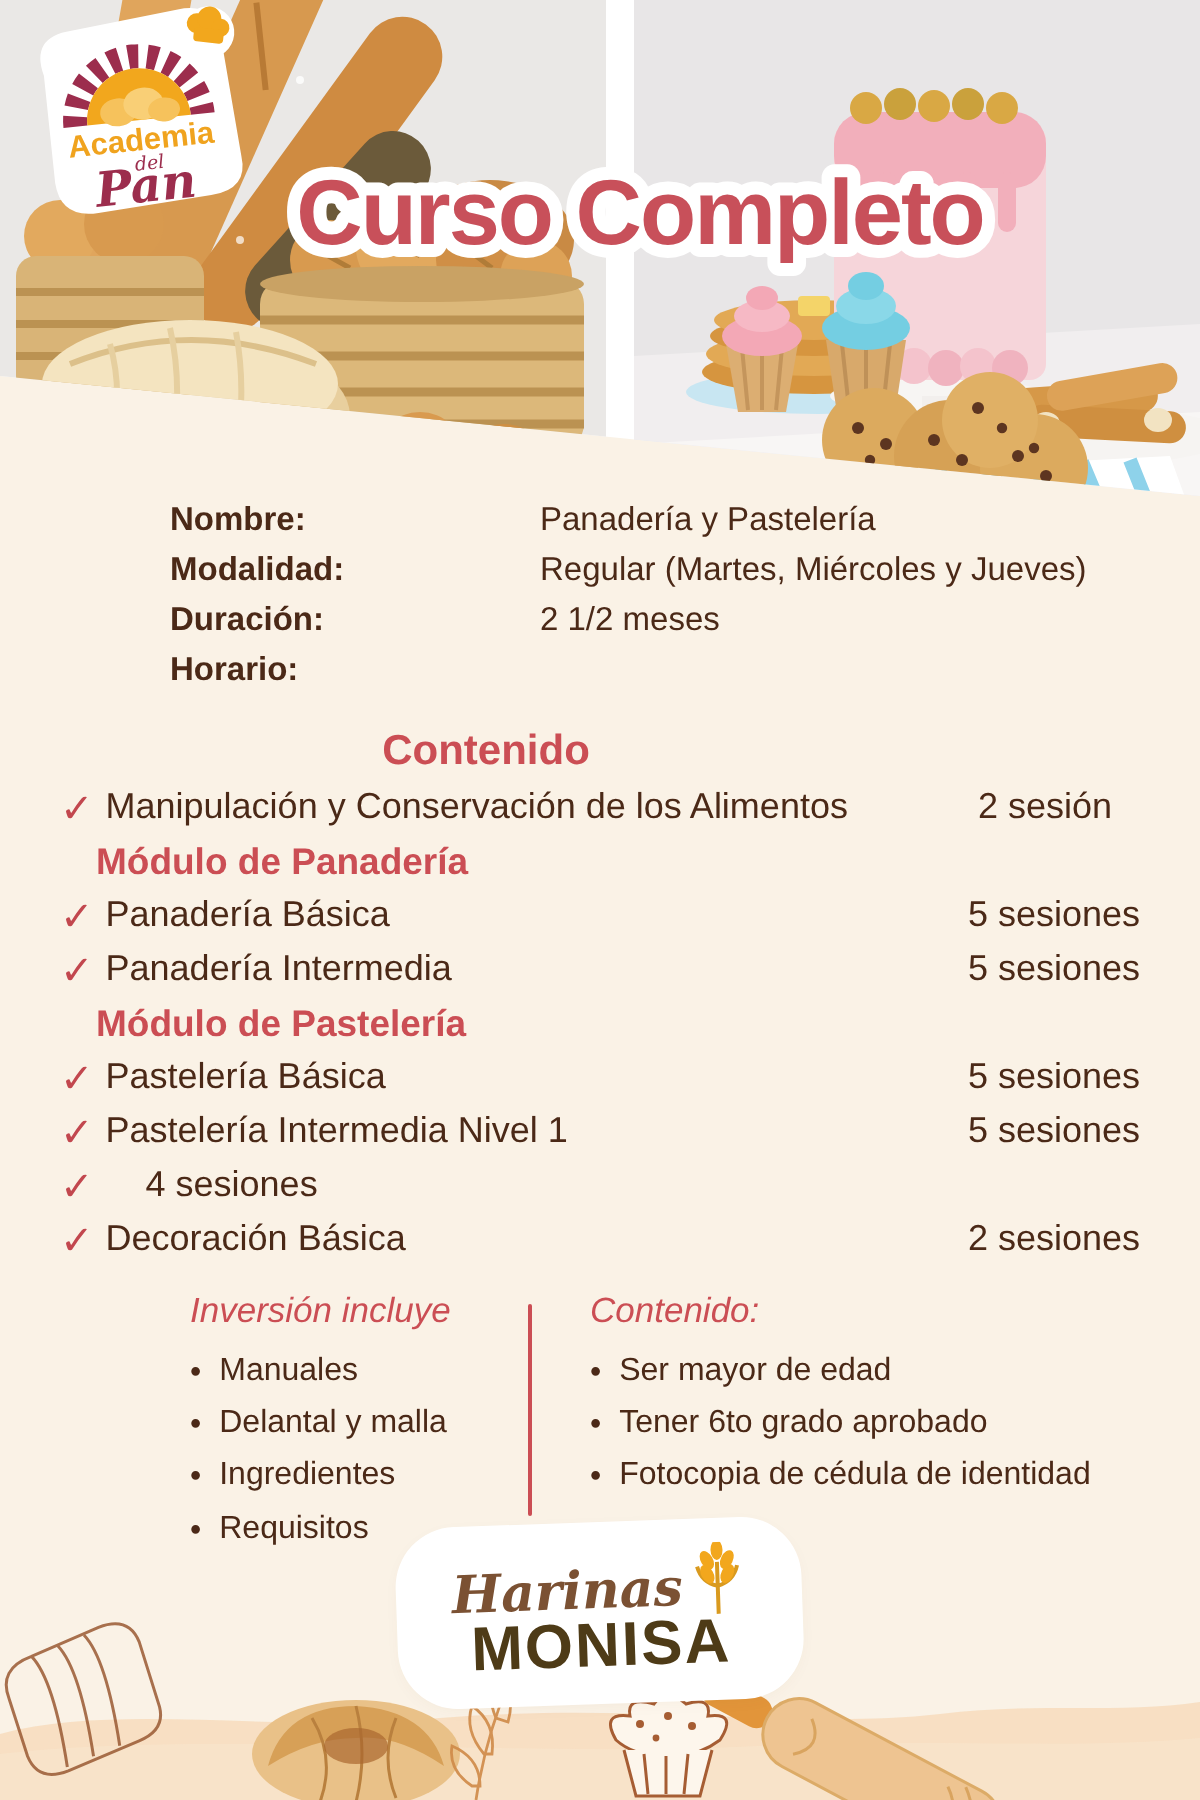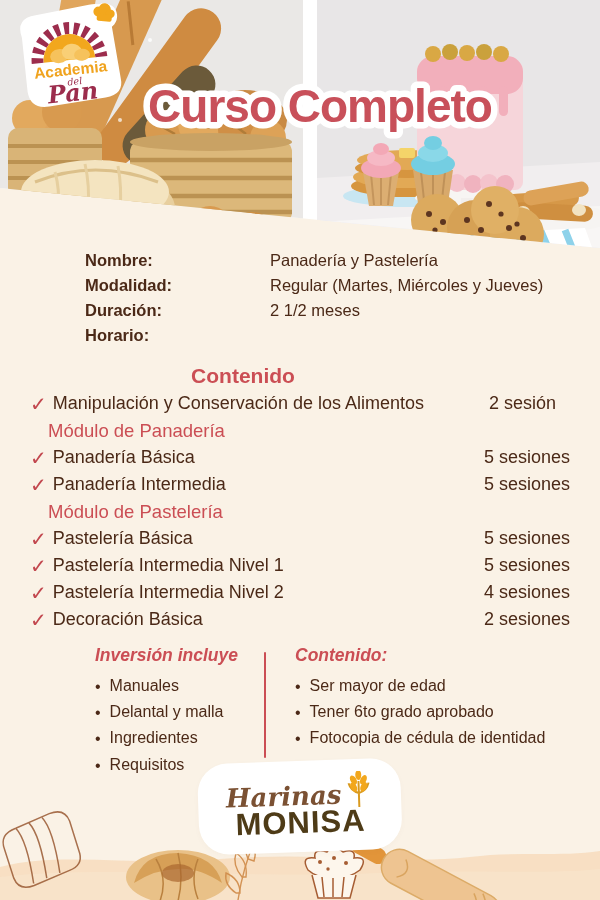--- a/index.html
+++ b/index.html
@@ -28,26 +28,26 @@
   .contenido-title{position:absolute;top:364px;left:0;width:486px;text-align:center;
                    color:#cb4e54;font-weight:bold;font-size:21px;z-index:2;}
   .list{position:absolute;top:390px;left:30px;width:540px;z-index:2;}
   .c-row{display:flex;align-items:center;height:27px;font-size:18px;color:#4b2917;white-space:nowrap;}
   .check{color:#c2474e;font-size:20px;font-weight:bold;margin-right:6px;line-height:1;
          font-family:"DejaVu Sans",sans-serif;}
   .c-label{flex:1;}
   .c-sessions{margin-left:20px;}
   .c-sessions.inset{margin-right:14px;}
   .c-subhead{height:27px;display:flex;align-items:center;padding-left:18px;
-             color:#cb4e54;font-weight:normal;font-size:18.5px;}
+             color:#cb4e54;font-weight:bold;font-size:18.5px;}
 
   
   .inversion{position:absolute;left:95px;top:645px;width:165px;z-index:2;}
   .requisitos{position:absolute;left:295px;top:645px;width:285px;z-index:2;}
-  .col-title{font-style:italic;font-weight:bold;color:#cb4e54;font-size:17.5px;margin-bottom:11px;}
+  .col-title{font-style:italic;font-weight:normal;color:#cb4e54;font-size:17.5px;margin-bottom:11px;}
   .b-item{display:flex;font-size:16px;color:#4b2917;margin-bottom:7px;}
   .dot{margin-right:9px;line-height:1.2;}
   .divider{position:absolute;left:264px;top:652px;width:2px;height:106px;background:#cb4e54;
            border-radius:1px;z-index:2;}
 
   
   .monisa{position:absolute;top:765px;left:50%;transform:translateX(-50%) rotate(-2deg);
           background:#fff;border-radius:26px;padding:8px 24px 10px;z-index:3;text-align:center;
           box-shadow:0 0 0 4px #fff,0 2px 10px rgba(120,80,30,.08);}
   .monisa-top{display:flex;align-items:flex-end;justify-content:center;gap:4px;}
@@ -254,21 +254,20 @@
       <span class="c-label">Pastelería Básica</span>
       <span class="c-sessions">5 sesiones</span>
     </div>
     <div class="c-row">
       <span class="check">✓</span>
       <span class="c-label">Pastelería Intermedia  Nivel 1</span>
       <span class="c-sessions">5 sesiones</span>
     </div>
     <div class="c-row">
       <span class="check">✓</span>
-      <span class="c-label">Pastelería Intermedia Nivel 2</span>
       <span class="c-sessions">4 sesiones</span>
     </div>
     <div class="c-row">
       <span class="check">✓</span>
       <span class="c-label">Decoración Básica</span>
       <span class="c-sessions">2 sesiones</span>
     </div>
   </div>
 
   <div class="inversion">

